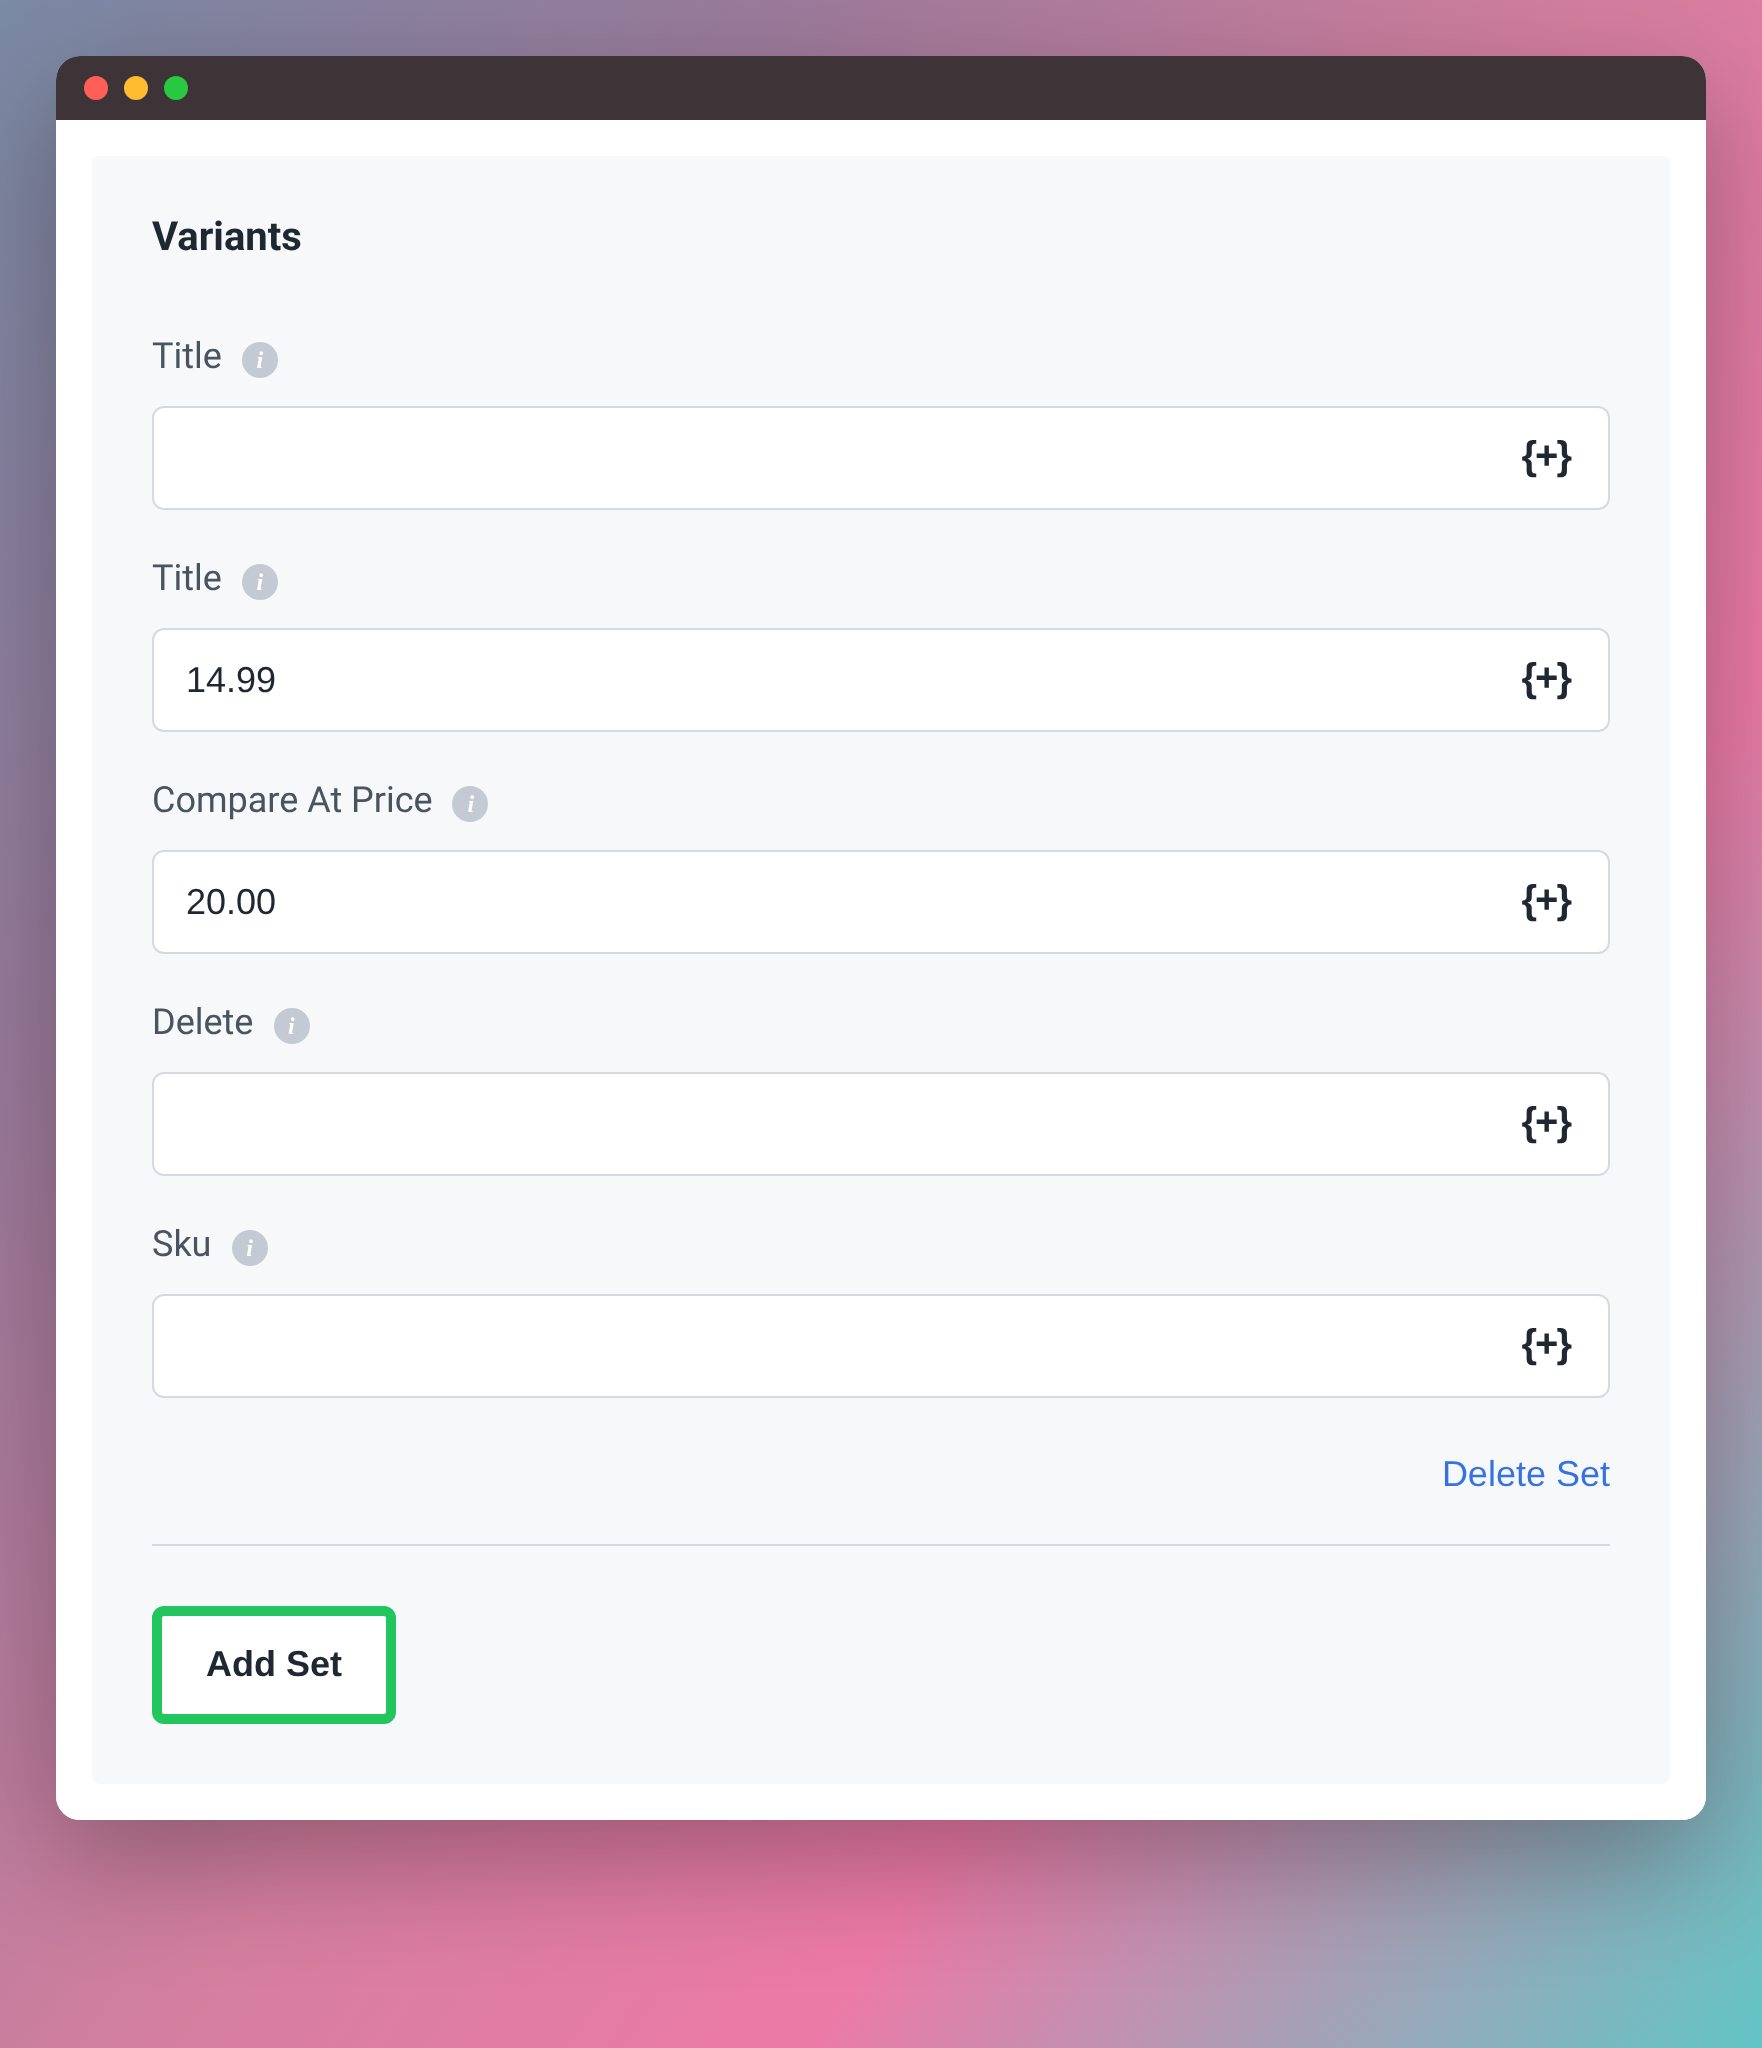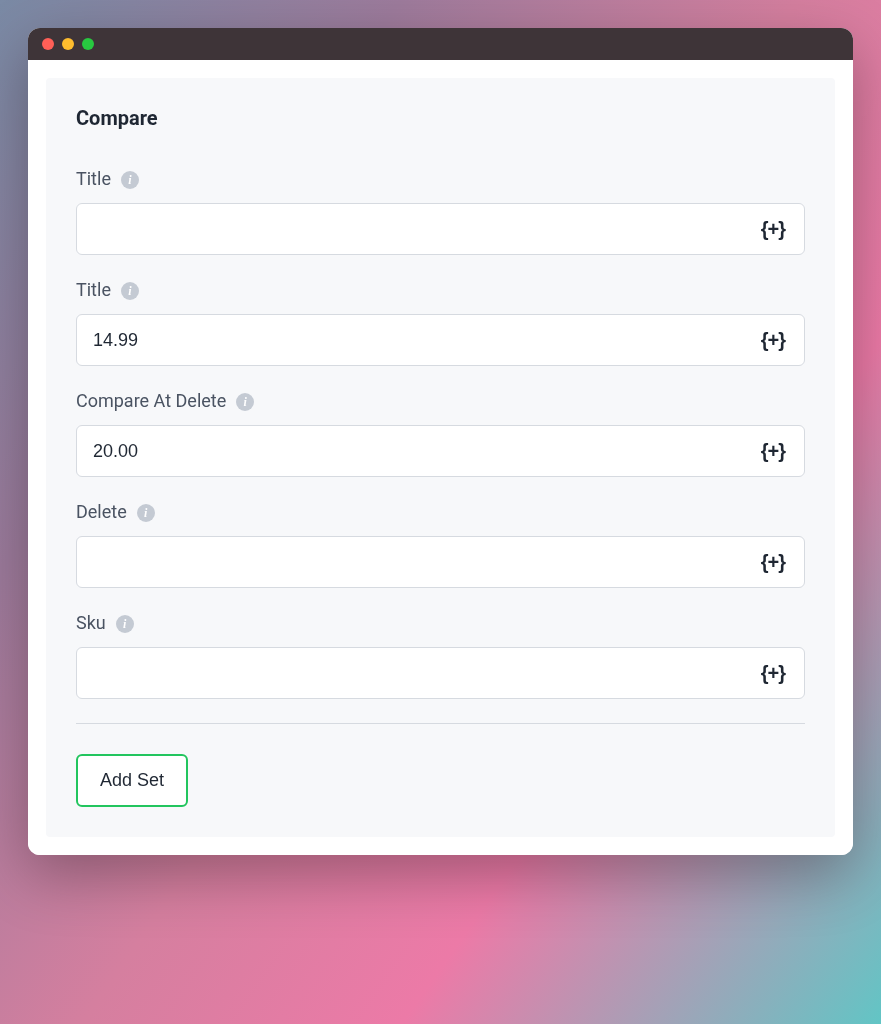--- a/index.html
+++ b/index.html
@@ -149,42 +149,42 @@
     }
     
     .divider {
       height: 1px;
       background: #d6dae0;
       margin-bottom: 30px;
     }
     
     .add-set-btn {
       background: #fff;
-      border: 2px solid #22c55e;
+      border: 5px solid #22c55e;
       border-radius: 6px;
       padding: 14px 22px;
       font-size: 18px;
-      font-weight: 400;
+      font-weight: 700;
       color: #1f2733;
       cursor: pointer;
     }
   </style>
 </head>
 <body>
 
 <div class="window">
   <div class="titlebar">
     <div class="traffic-light red"></div>
     <div class="traffic-light yellow"></div>
     <div class="traffic-light green"></div>
   </div>
 
   <div class="content">
     <div class="panel">
-      <h2 class="panel-title">Compare</h2>
+      <h2 class="panel-title">Variants</h2>
       
       
       <div class="field-group">
         <div class="field-label">
           <span class="field-label-text">Title</span>
           <span class="info-icon">i</span>
         </div>
         <div class="input-row">
           <input type="text" class="text-input" value="" style="">
           <button class="insert-var-btn">{+}</button>
@@ -199,21 +199,21 @@
         </div>
         <div class="input-row">
           <input type="text" class="text-input" value="14.99" style="">
           <button class="insert-var-btn">{+}</button>
         </div>
       </div>
       
       
       <div class="field-group">
         <div class="field-label">
-          <span class="field-label-text">Compare At Delete</span>
+          <span class="field-label-text">Compare At Price</span>
           <span class="info-icon">i</span>
         </div>
         <div class="input-row">
           <input type="text" class="text-input" value="20.00" style="">
           <button class="insert-var-btn">{+}</button>
         </div>
       </div>
       
       
       <div class="field-group">
@@ -232,20 +232,23 @@
         <div class="field-label">
           <span class="field-label-text">Sku</span>
           <span class="info-icon">i</span>
         </div>
         <div class="input-row">
           <input type="text" class="text-input" value="" style="">
           <button class="insert-var-btn">{+}</button>
         </div>
       </div>
       
+      <div class="actions-row">
+        <button class="delete-link">Delete Set</button>
+      </div>
       
       <div class="divider"></div>
       
       <button class="add-set-btn">Add Set</button>
       
     </div>
   </div>
 </div>
 
 </body></html>

